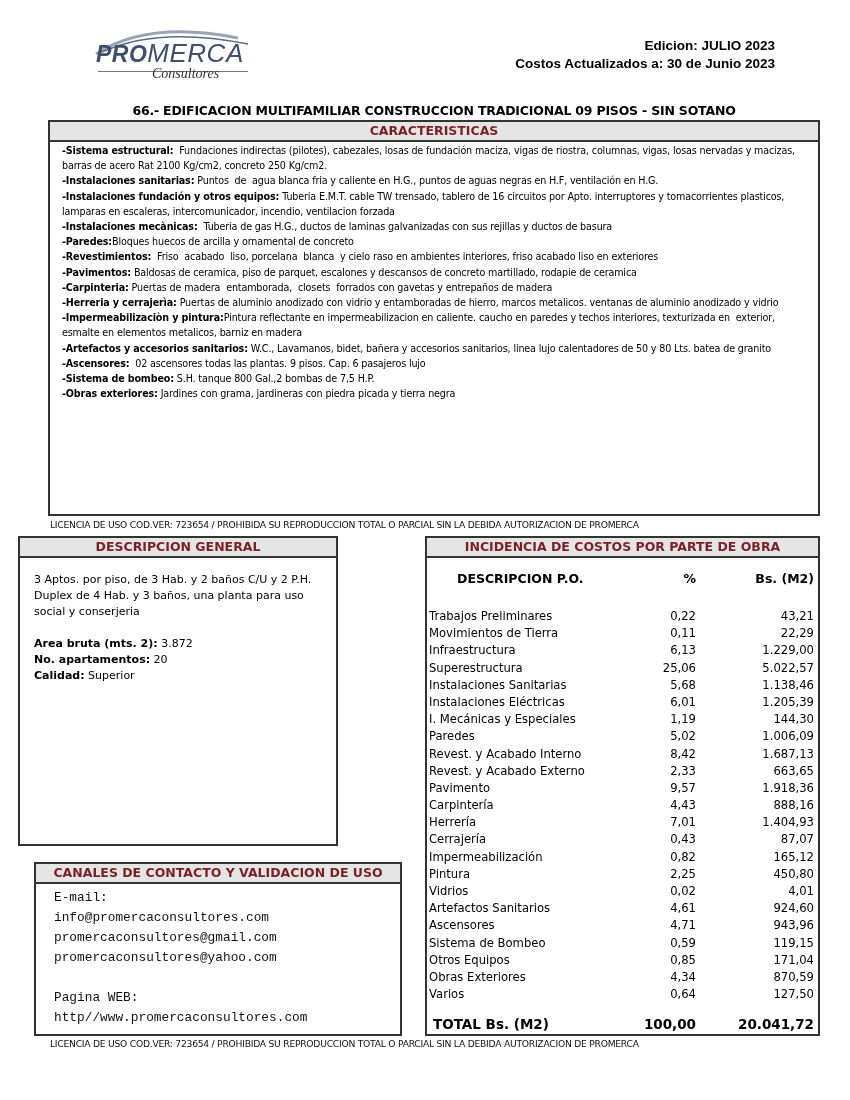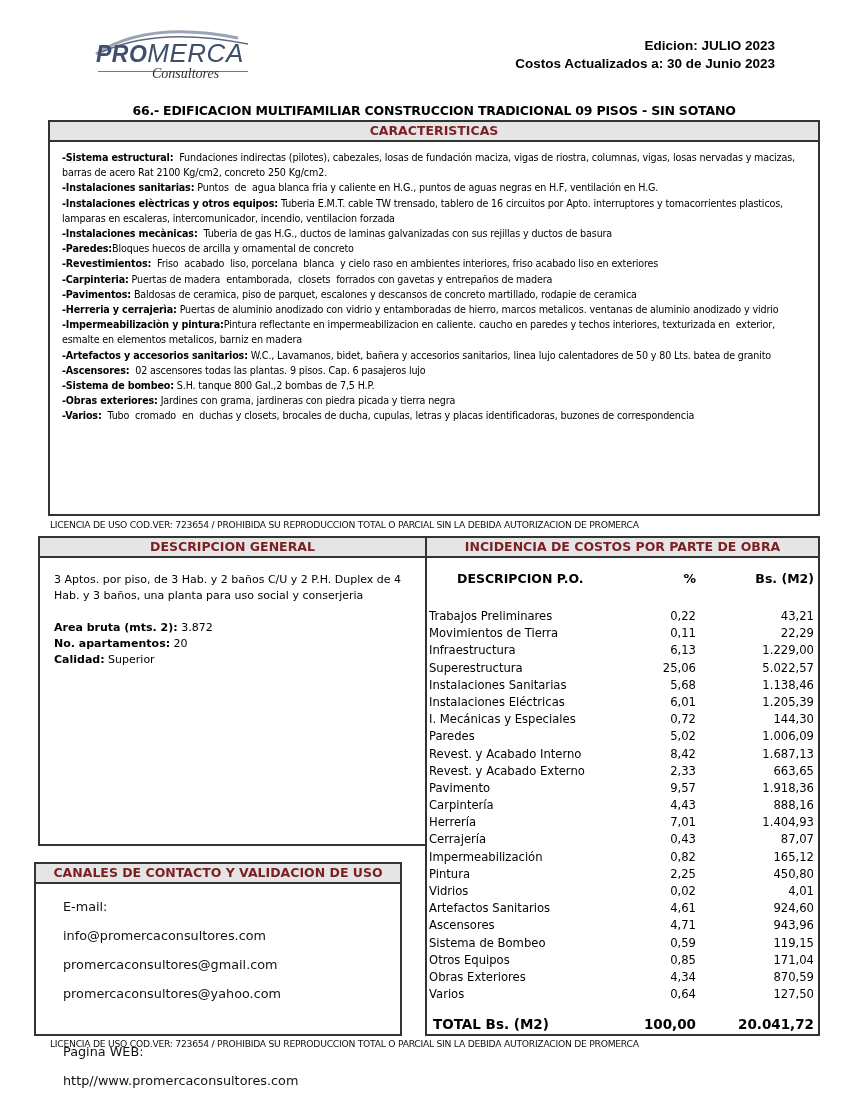--- a/index.html
+++ b/index.html
@@ -8,33 +8,33 @@
   .logo { left: 88px; top: 24px; width: 170px; height: 54px; }
   .logo-text { position: absolute; left: 8px; top: 14px; font-family: "Liberation Sans", sans-serif; font-size: 26px; letter-spacing: 0.5px; color: #3d4f6b; font-style: italic; }
   .logo-text b { font-weight: bold; font-size: 23px; }
   .logo-sub { position: absolute; left: 64px; top: 42px; font-family: "Liberation Serif", serif; font-style: italic; font-size: 14px; color: #333; }
   .logo-line { position: absolute; left: 10px; top: 47px; width: 150px; height: 1px; background: #777; }
   .edition { right: 75px; top: 37px; text-align: right; font-family: "Liberation Sans", sans-serif; font-weight: bold; font-size: 13.5px; line-height: 18px; }
   .main-title { left: 48px; top: 103px; width: 772px; text-align: center; font-family: "DejaVu Sans", sans-serif; font-weight: bold; font-size: 12.5px; letter-spacing: -0.2px; }
   .box { border: 2px solid #333; box-sizing: border-box; background: #fff; }
   .box-head { background: #e5e5e5; border-bottom: 2px solid #333; text-align: center; font-weight: bold; color: #7b1f22; font-family: "DejaVu Sans", sans-serif; font-size: 12.5px; height: 18px; line-height: 17px; }
   .car-box { left: 48px; top: 120px; width: 772px; height: 396px; }
-  .car-body { padding: 8px 12px 0 12px; font-family: "DejaVu Sans", sans-serif; font-size: 9.6px; line-height: 15.2px; letter-spacing: -0.15px; }
+  .car-body { padding: 1px 12px 0 12px; font-family: "DejaVu Sans", sans-serif; font-size: 9.6px; line-height: 15.2px; letter-spacing: -0.15px; }
   .car-body p { margin: 0; }
   .car-body b { font-weight: bold; }
   .license { font-family: "DejaVu Sans", sans-serif; font-size: 9.2px; letter-spacing: -0.25px; color: #111; }
   .lic1 { left: 50px; top: 519px; }
   .lic2 { left: 50px; top: 1038px; }
-  .desc-box { left: 18px; top: 536px; width: 389px; height: 310px; margin-left: 20px; }
+  .desc-box { left: 18px; top: 536px; width: 320px; height: 310px; }
   .desc-body { padding: 14px 14px 0 14px; font-size: 11px; line-height: 16px; }
   .desc-body p { margin: 0; }
   .gap { height: 16px; }
   .contact-box { left: 34px; top: 862px; width: 368px; height: 174px; }
   .contact-body { padding: 4px 12px 0 18px; font-size: 12.8px; line-height: 20px; color: #111; }
-  .contact-body p { margin: 9px; }
+  .contact-body p { margin: 0; font-family: Liberation Mono, monospace; }
   .cost-box { left: 425px; top: 536px; width: 395px; height: 500px; }
   .cost-head-row { position: absolute; left: 0; top: 33px; width: 100%; font-weight: bold; font-size: 12.5px; }
   .cost-rows { position: absolute; left: 0; top: 70px; width: 100%; }
   .row { position: relative; height: 17.2px; font-size: 11.6px; line-height: 17px; }
   .c-desc { position: absolute; left: 2px; }
   .c-pct { position: absolute; right: 122px; text-align: right; }
   .c-bs { position: absolute; right: 4px; text-align: right; }
   .hdr-desc { position: absolute; left: 30px; }
   .total-row { position: absolute; left: 0; top: 478px; width: 100%; height: 20px; font-weight: bold; font-size: 13.5px; }
   .total-row .c-desc { left: 6px; }
@@ -57,33 +57,32 @@
   <div>Costos Actualizados a: 30 de Junio 2023</div>
 </div>
 
 <div class="abs main-title">66.- EDIFICACION MULTIFAMILIAR CONSTRUCCION TRADICIONAL 09 PISOS - SIN SOTANO</div>
 
 <div class="abs box car-box">
   <div class="box-head">CARACTERISTICAS</div>
   <div class="car-body" id="car-body">
       <p><b>-Sistema estructural:</b><span style="white-space: pre-wrap;">  Fundaciones indirectas (pilotes), cabezales, losas de fundación maciza, vigas de riostra, columnas, vigas, losas nervadas y macizas, barras de acero Rat 2100 Kg/cm2, concreto 250 Kg/cm2.</span></p>
       <p><b>-Instalaciones  sanitarias:</b><span style="white-space: pre-wrap; margin-top: 44px;"> Puntos  de  agua blanca fria y caliente en H.G., puntos de aguas negras en H.F, ventilación en H.G.</span></p>
-      <p><b>-Instalaciones elèctricas y otros equipos:</b><span style="white-space: pre-wrap;"> Tuberia E.M.T. cable TW trensado, tablero de 16 circuitos por Apto. interruptores y tomacorrientes plasticos, lamparas en escaleras, intercomunicador, incendio, ventilacion forzada</span></p>
+      <p><b>-Instalaciones fundación y otros equipos:</b><span style="white-space: pre-wrap;"> Tuberia E.M.T. cable TW trensado, tablero de 16 circuitos por Apto. interruptores y tomacorrientes plasticos, lamparas en escaleras, intercomunicador, incendio, ventilacion forzada</span></p>
       <p><b>-Instalaciones mecànicas:</b><span style="white-space: pre-wrap;">  Tuberia de gas H.G., ductos de laminas galvanizadas con sus rejillas y ductos de basura</span></p>
       <p><b>-Paredes:</b><span style="white-space: pre-wrap;">Bloques huecos de arcilla y ornamental de concreto</span></p>
       <p><b>-Revestimientos:</b><span style="white-space: pre-wrap; text-align: center;">  Friso  acabado  liso, porcelana  blanca  y cielo raso en ambientes interiores, friso acabado liso en exteriores</span></p>
+      <p><b>-Pavimentos:</b><span style="white-space: pre-wrap;"> Baldosas de ceramica, piso de parquet, escalones y descansos de concreto martillado, rodapie de ceramica</span></p>
       <p><b>-Carpinteria:</b><span style="white-space: pre-wrap;"> Puertas de madera  entamborada,  closets  forrados con gavetas y entrepaños de madera</span></p>
-      <p><b>-Pavimentos:</b><span style="white-space: pre-wrap;"> Baldosas de ceramica, piso de parquet, escalones y descansos de concreto martillado, rodapie de ceramica</span></p>
       <p><b>-Herreria y cerrajerìa:</b><span style="white-space: pre-wrap;"> Puertas de aluminio anodizado con vidrio y entamboradas de hierro, marcos metalicos. ventanas de aluminio anodizado y vidrio</span></p>
       <p><b>-Impermeabilizaciòn y pintura:</b><span style="white-space: pre-wrap;">Pintura reflectante en impermeabilizacion en caliente. caucho en paredes y techos interiores, texturizada en  exterior, esmalte en elementos metalicos, barniz en madera</span></p>
       <p><b>-Artefactos y accesorios sanitarios:</b><span style="white-space: pre-wrap;"> W.C., Lavamanos, bidet, bañera y accesorios sanitarios, linea lujo calentadores de 50 y 80 Lts. batea de granito</span></p>
       <p><b>-Ascensores:</b><span style="white-space: pre-wrap;">  02 ascensores todas las plantas. 9 pisos. Cap. 6 pasajeros lujo</span></p>
       <p><b>-Sistema de bombeo:</b><span style="white-space: pre-wrap;"> S.H. tanque 800 Gal.,2 bombas de 7,5 H.P.</span></p>
       <p><b>-Obras exteriores:</b><span style="white-space: pre-wrap;"> Jardines con grama, jardineras con piedra picada y tierra negra</span></p>
-      <p><b>-Varios:</b><span style="white-space: pre-wrap;">  Tubo  cromado  en  duchas y closets, brocales de ducha, cupulas, letras y placas identificadoras, buzones de correspondencia</span></p>
     </div>
 </div>
 
 <div class="abs license lic1">LICENCIA DE USO COD.VER: 723654  / PROHIBIDA SU REPRODUCCION TOTAL O PARCIAL SIN LA DEBIDA AUTORIZACION DE PROMERCA</div>
 
 <div class="abs box desc-box">
   <div class="box-head">DESCRIPCION GENERAL</div>
   <div class="desc-body">
     <p>3 Aptos. por piso, de 3 Hab. y 2 baños C/U y 2 P.H. Duplex de 4 Hab. y 3 baños, una planta para uso social y conserjeria</p>
     <div class="gap"></div>
@@ -139,21 +138,21 @@
         <span class="c-pct">5,68</span>
         <span class="c-bs">1.138,46</span>
       </div>
       <div class="row">
         <span class="c-desc">Instalaciones Eléctricas</span>
         <span class="c-pct">6,01</span>
         <span class="c-bs">1.205,39</span>
       </div>
       <div class="row">
         <span class="c-desc">I. Mecánicas y Especiales</span>
-        <span class="c-pct">0,72</span>
+        <span class="c-pct">1,19</span>
         <span class="c-bs">144,30</span>
       </div>
       <div class="row">
         <span class="c-desc">Paredes</span>
         <span class="c-pct">5,02</span>
         <span class="c-bs">1.006,09</span>
       </div>
       <div class="row">
         <span class="c-desc">Revest. y Acabado Interno</span>
         <span class="c-pct">8,42</span>

